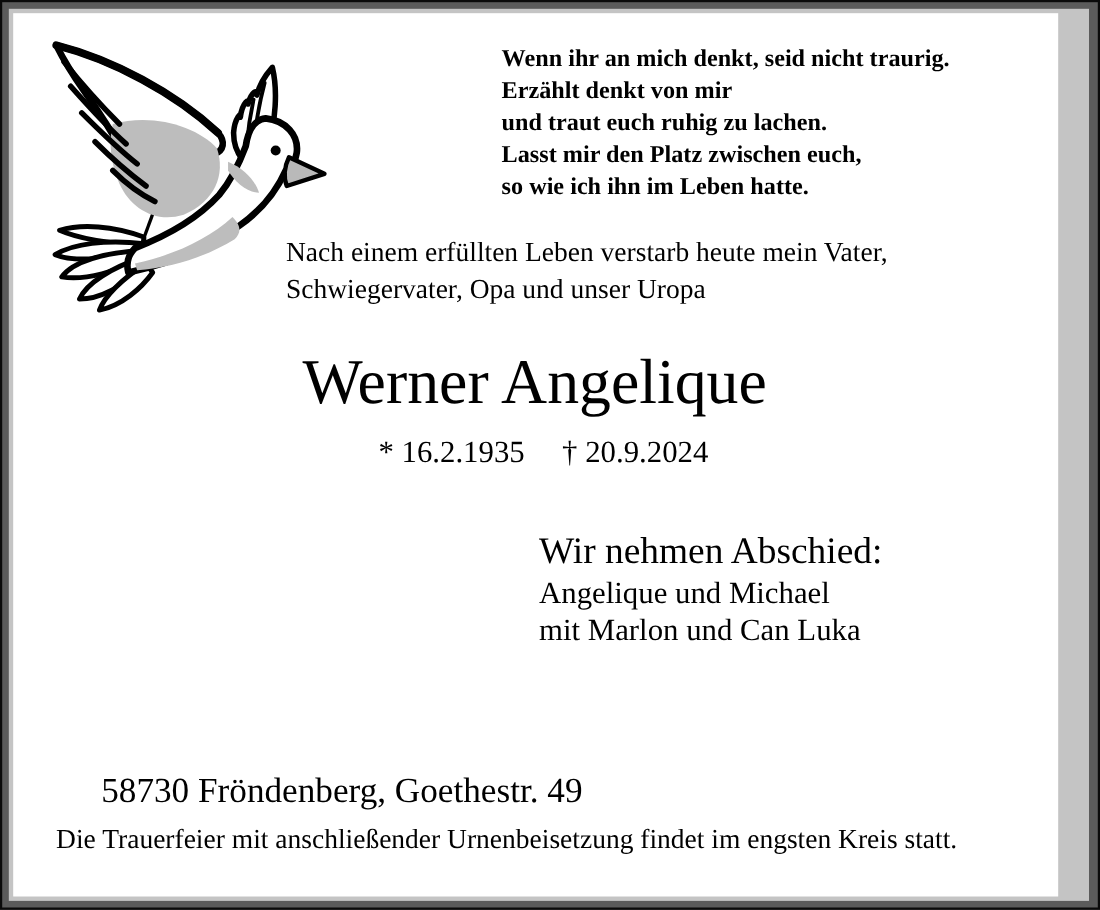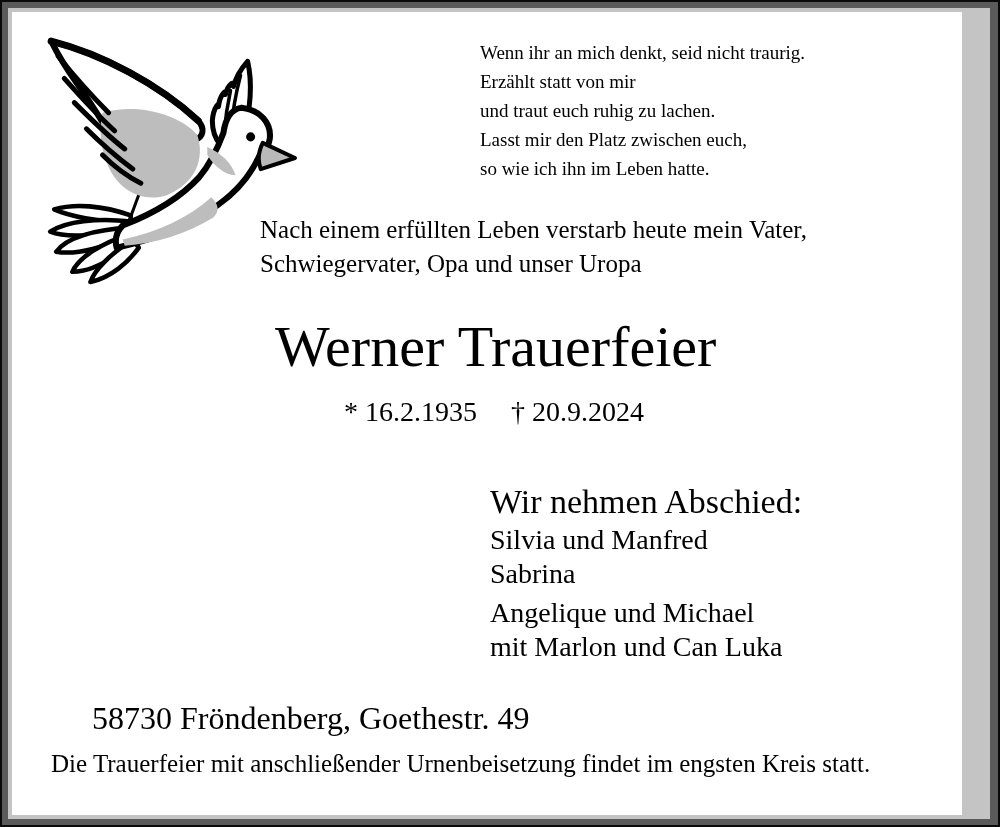--- a/index.html
+++ b/index.html
@@ -25,21 +25,21 @@
   .content {
     position:relative;
     width:100%; height:100%;
     background:#ffffff;
     overflow:hidden;
   }
   .abs { position:absolute; }
 
   .dove { left:18px; top:8px; width:272px; height:272px; }
 
-  .poem { left:468px; top:26px; font-size:19px; line-height:29px; white-space:nowrap; }
+  .poem { left:444px; top:26px; font-size:22px; line-height:29px; white-space:nowrap;font-weight:bold; }
   .intro { left:248px; top:201px; font-size:25px; line-height:34px; white-space:nowrap; }
 
   .name { left:263px; top:303px; font-size:58px; line-height:64px; white-space:nowrap; }
 
   .dates { left:332px; top:383px; font-size:28px; line-height:34px; white-space:nowrap; }
   .dates .death { margin-left:34px; }
 
   .farewell { left:478px; top:473px; white-space:nowrap; }
   .farewell .heading { font-size:34px; line-height:34px; margin:0 0 4px 0; }
   .farewell .group { font-size:28px; line-height:34px; margin:0 0 5px 0; }
@@ -85,43 +85,39 @@
             <path d="M 72 134 C 86 148 98 156 110 162"></path>
             <path d="M 21 21 C 72 34 128 64 167 100" stroke-width="7"></path>
           </g>
 
           <path d="M 231 122 L 263 137 L 229 148 C 226 140 227 130 231 122 Z" fill="#b9b9b9" stroke="#000" stroke-width="4" stroke-linejoin="round"></path>
           <circle cx="219" cy="116" r="4.5" fill="#000"></circle>
         </svg>
 
         <div class="abs poem">
           <div>Wenn ihr an mich denkt, seid nicht traurig.</div>
-          <div>Erzählt statt von mir</div>
+          <div>Erzählt denkt von mir</div>
           <div>und traut euch ruhig zu lachen.</div>
           <div>Lasst mir den Platz zwischen euch,</div>
           <div>so wie ich ihn im Leben hatte.</div>
         </div>
 
         <div class="abs intro">
           <div>Nach einem erfüllten Leben verstarb heute mein Vater,</div>
           <div>Schwiegervater, Opa und unser Uropa</div>
         </div>
 
-        <div class="abs name">Werner Trauerfeier</div>
+        <div class="abs name">Werner Angelique</div>
 
         <div class="abs dates">
           <span class="birth">* 16.2.1935</span><span class="death">† 20.9.2024</span>
         </div>
 
         <div class="abs farewell">
           <div class="heading">Wir nehmen Abschied:</div>
-          <div class="group">
-            <div>Silvia und Manfred</div>
-            <div>Sabrina</div>
-          </div>
           <div class="group">
             <div>Angelique und Michael</div>
             <div>mit Marlon und Can Luka</div>
           </div>
         </div>
 
         <div class="abs address">58730 Fröndenberg, Goethestr. 49</div>
 
         <div class="abs footer">Die Trauerfeier mit anschließender Urnenbeisetzung findet im engsten Kreis statt.</div>
 

